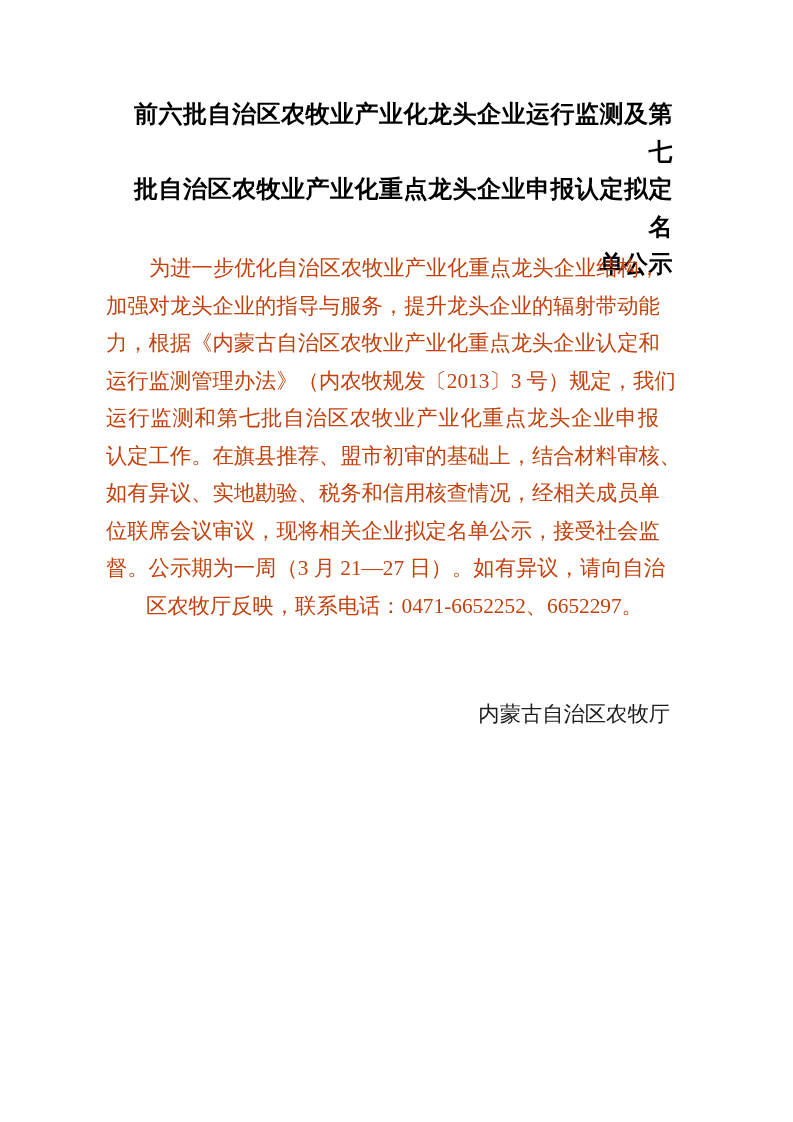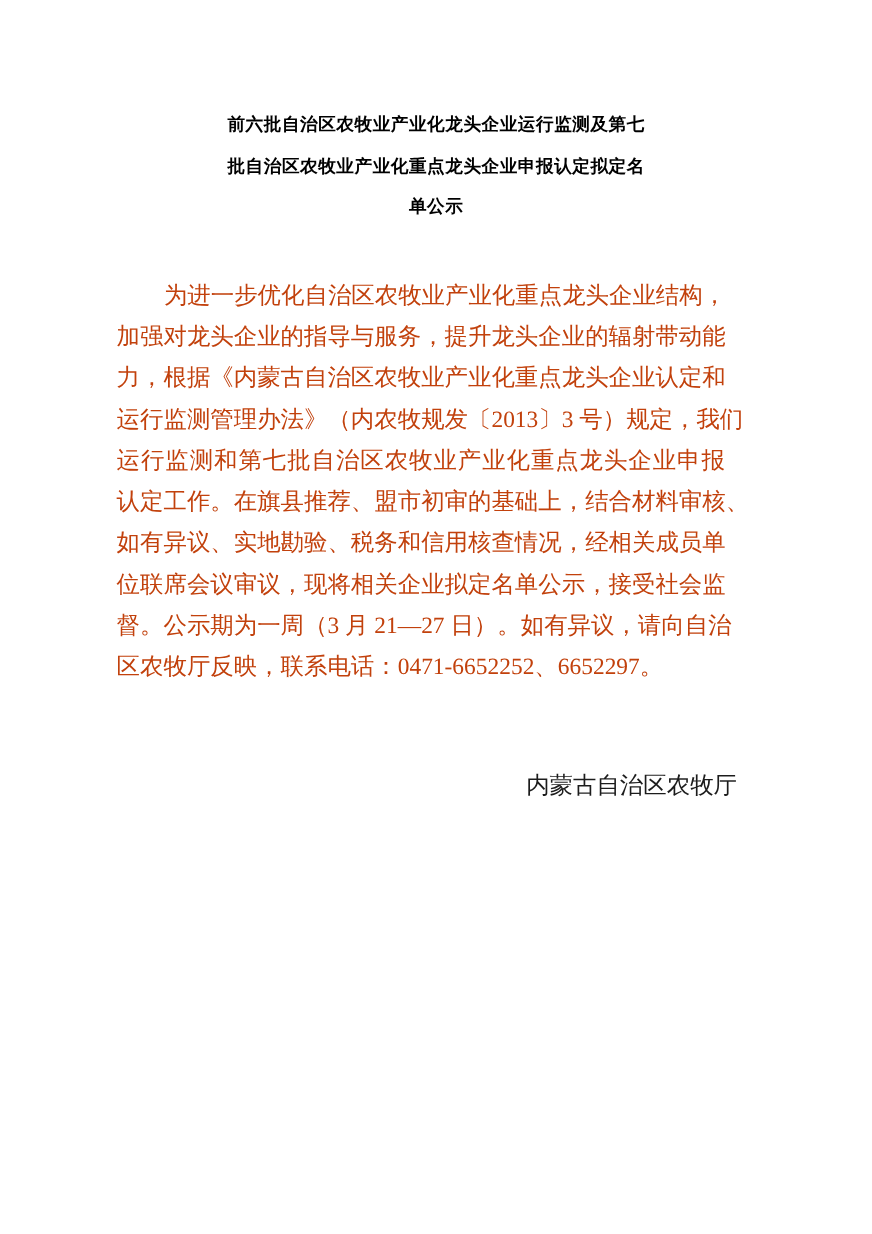--- a/index.html
+++ b/index.html
@@ -13,24 +13,24 @@
     height: 1122px;
     background: #ffffff;
     overflow: hidden;
     margin: 0;
   }
   .doc-title {
     position: absolute;
     top: 95px;
     left: 120px;
     width: 553px;
-    text-align: center;
+    text-align: right;
     font-family: "Liberation Sans", "DejaVu Sans", sans-serif;
     font-weight: bold;
-    font-size: 16px;
+    font-size: 24px;
     line-height: 37.5px;
     letter-spacing: 0.5px;
     color: #000000;
   }
   .doc-title .title-line {
     display: block;
   }
   .doc-body {
     position: absolute;
     top: 250px;
@@ -47,20 +47,21 @@
     text-align-last: justify;
     white-space: nowrap;
     height: 37.5px;
   }
   .body-line.first-line {
     text-indent: 43px;
   }
   .body-line.last-line {
     text-align: left;
     text-align-last: left;
+    margin-left: 40px;
   }
   .signature-block {
     position: absolute;
     left: 128px;
     width: 553px;
     box-sizing: border-box;
     text-align: right;
     font-family: "Liberation Serif", "DejaVu Serif", serif;
     font-size: 21.3px;
     line-height: 37.5px;

